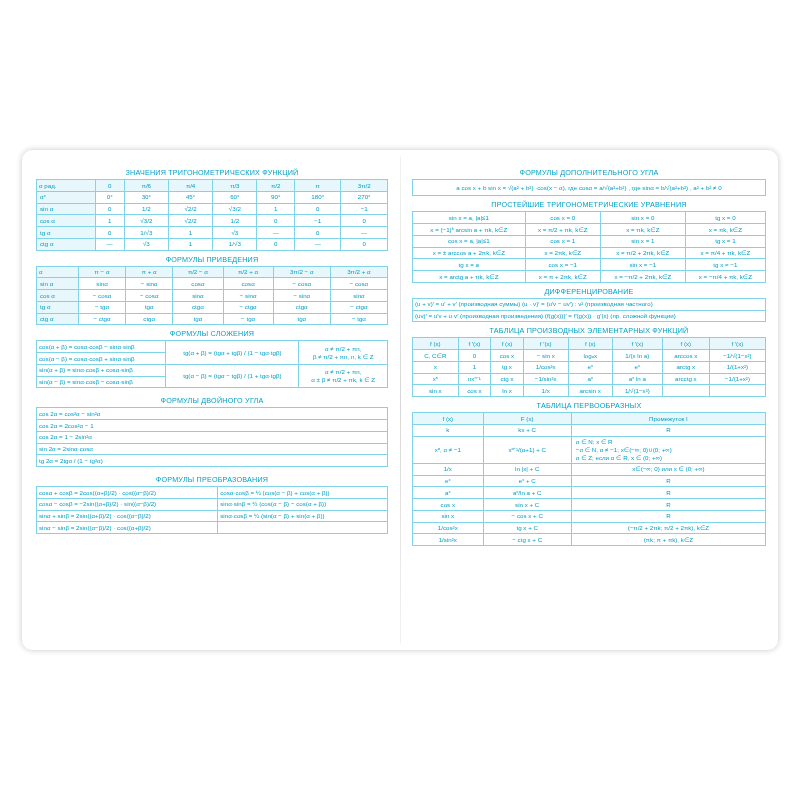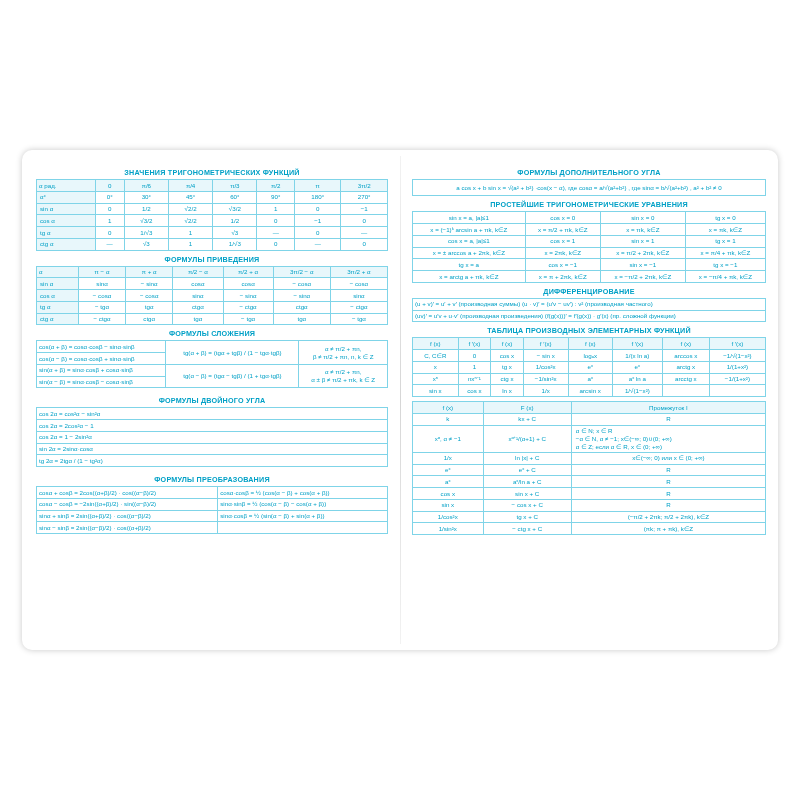--- a/index.html
+++ b/index.html
@@ -21,21 +21,21 @@
     display:flex;
   }
   .spread:before{
     content:"";position:absolute;left:50%;top:6px;bottom:6px;width:1px;
     background:linear-gradient(to bottom, rgba(0,0,0,0.05), rgba(0,0,0,0.16), rgba(0,0,0,0.05));
   }
   .half{width:50%;box-sizing:border-box;padding:14px 12px 10px 14px;}
   .half.right{padding-left:12px;}
 
   .sec-title{
-    color:#00a0c6;font-size:7.2px;font-weight:bold;text-align:center;
+    color:#00a0c6;font-size:7.2px;font-weight:normal;text-align:center;
     letter-spacing:.2px;margin:4px 0 2px 0;text-transform:uppercase;
   }
 
   table.grid{
     border-collapse:collapse;width:100%;margin:0 auto 4px auto;
     font-size:6.2px;color:#00a0c6;
   }
   table.grid td,table.grid th{
     border:0.5px solid #7fd4e8;padding:1.5px 2px;text-align:center;
     font-weight:normal;line-height:1.25;white-space:nowrap;
@@ -360,20 +360,21 @@
           <td>ln x</td>
           <td>1/x</td>
           <td>arcsin x</td>
           <td>1/√(1−x²)</td>
           <td></td>
           <td></td>
         </tr>
       </tbody>
         </table>
 
+      <div class="sec-title">ТАБЛИЦА ПЕРВООБРАЗНЫХ</div>
       <table class="grid">
         <tbody>
             <tr class="hdr">
           <td style="width:20%">f (x)</td>
           <td style="width:25%">F (x)</td>
           <td style="width:55%">Промежуток I</td>
         </tr>
         <tr>
           <td>k</td>
           <td>kx + C</td>

